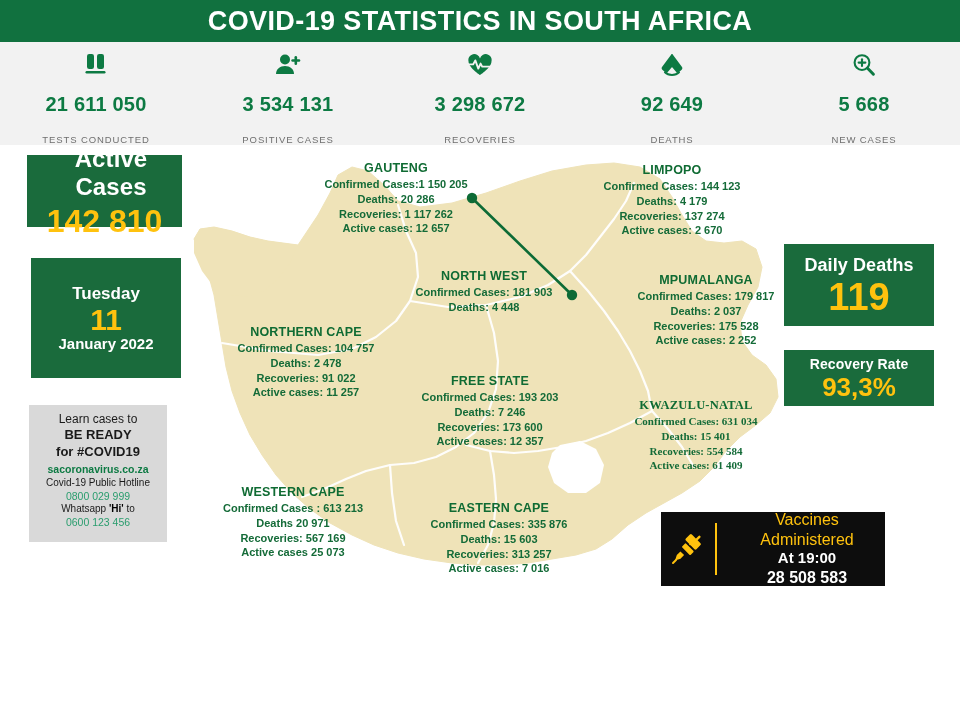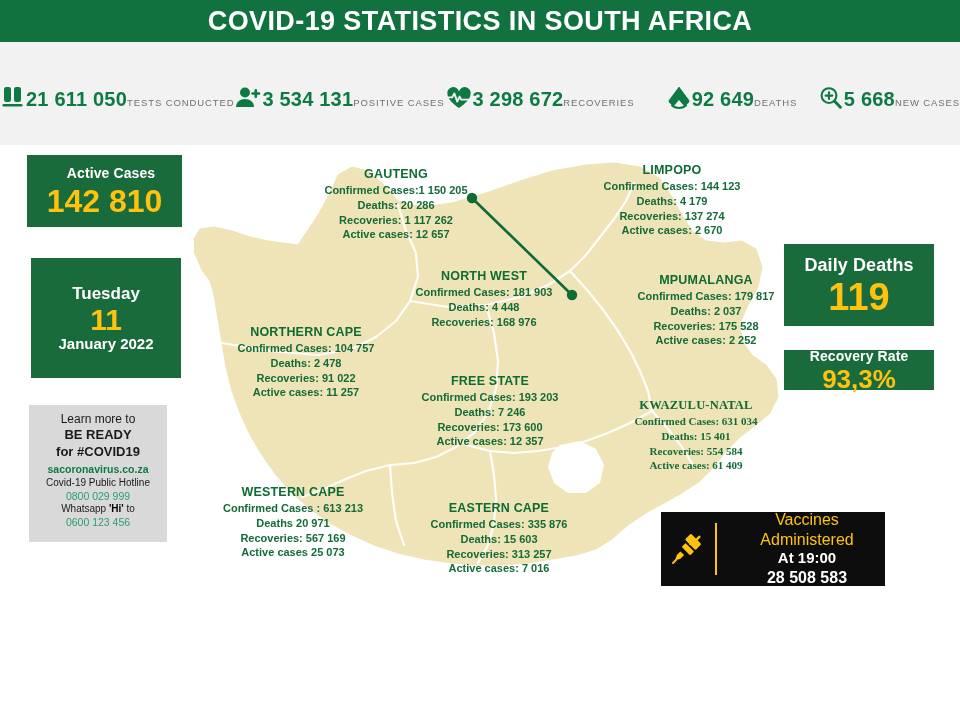--- a/index.html
+++ b/index.html
@@ -42,23 +42,23 @@
   .stats-strip {
     position: absolute;
     left: 0; top: 42px;
     width: 960px; height: 103px;
     background: #f2f2f2;
     display: flex;
   }
   .stat-cell {
     flex: 1 1 0;
     display: flex;
-    flex-direction: row;
-    align-items: center;
-    justify-content: flex-end;
+    flex-direction: column;
+    align-items: center;
+    justify-content: space-between;
     padding-top: 8px;
     box-sizing: border-box;
   }
   .stat-icon {
     height: 30px;
     display: flex;
     align-items: center;
     justify-content: center;
     color: #0d7a43;
   }
@@ -105,33 +105,33 @@
     font-weight: bold;
     letter-spacing: 0.1px;
   }
   .panel .panel-value {
     color: #ffc20e;
     font-weight: bold;
     line-height: 1;
   }
 
   #active-cases-panel { left: 27px; top: 155px; width: 155px; height: 72px; }
-  #active-cases-panel .panel-title { font-size: 14px; margin-left: 13px; }
+  #active-cases-panel .panel-title { font-size: 24px; margin-left: 13px; }
   #active-cases-panel .panel-value { font-size: 32px; margin-top: 4px; }
 
   #date-panel { left: 31px; top: 258px; width: 150px; height: 120px; }
   #date-panel .dow { font-size: 17px; font-weight: bold; }
   #date-panel .day { font-size: 30px; font-weight: bold; color: #ffc20e; line-height: 1.05; }
   #date-panel .monthyear { font-size: 15px; font-weight: bold; }
 
   #daily-deaths-panel { left: 784px; top: 244px; width: 150px; height: 82px; }
   #daily-deaths-panel .panel-title { font-size: 18px; }
   #daily-deaths-panel .panel-value { font-size: 38px; margin-top: 2px; }
 
-  #recovery-rate-panel { left: 784px; top: 350px; width: 150px; height: 40px; }
+  #recovery-rate-panel { left: 784px; top: 350px; width: 150px; height: 56px; }
   #recovery-rate-panel .panel-title { font-size: 14px; }
   #recovery-rate-panel .panel-value { font-size: 26px; margin-top: 2px; }
 
   
   #be-ready-box {
     position: absolute;
     left: 29px; top: 405px;
     width: 138px; height: 137px;
     background: #d9d9d9;
     box-sizing: border-box;
@@ -158,21 +158,21 @@
     line-height: 1.35;
     white-space: nowrap;
   }
   .province .pv-name {
     font-size: 12.5px;
     font-weight: bold;
     color: #0f6b33;
     letter-spacing: 0.2px;
   }
 
-  #pv-gauteng       { left: 296px; top: 166px; text-align: center; width: 200px; }
+  #pv-gauteng       { left: 296px; top: 160px; text-align: center; width: 200px; }
   #pv-limpopo       { left: 572px; top: 162px; text-align: center; width: 200px; }
   #pv-north-west    { left: 384px; top: 268px; text-align: center; width: 200px; }
   #pv-mpumalanga    { left: 608px; top: 272px; text-align: center; width: 196px; }
   #pv-northern-cape { left: 216px; top: 324px; text-align: center; width: 180px; }
   #pv-free-state    { left: 400px; top: 373px; text-align: center; width: 180px; }
   #pv-kwazulu-natal { left: 604px; top: 397px; text-align: center; width: 184px; font-family: Liberation Serif, serif; }
   #pv-western-cape  { left: 200px; top: 484px; text-align: center; width: 186px; }
   #pv-eastern-cape  { left: 406px; top: 488px; text-align: center; width: 186px; margin-top: 12px; }
 
   
@@ -324,21 +324,21 @@
     <div class="panel-value">142 810</div>
   </div>
 
   <div class="panel" id="date-panel">
     <div class="dow">Tuesday</div>
     <div class="day">11</div>
     <div class="monthyear">January 2022</div>
   </div>
 
   <div id="be-ready-box">
-    <span class="lm">Learn more to</span>
+    <span class="lm">Learn cases to</span>
     <span class="strong">BE READY</span>
     <span class="strong">for #COVID19</span>
     <span class="site">sacoronavirus.co.za</span>
     <span class="hotline">Covid-19 Public Hotline</span>
     <span class="num">0800 029 999</span>
     <span class="wa"><span>Whatsapp </span><b>'Hi'</b><span> to</span></span>
     <span class="num">0600 123 456</span>
   </div>
 
   <div class="panel" id="daily-deaths-panel">
@@ -364,21 +364,20 @@
     <div>Confirmed Cases: 144 123</div>
     <div>Deaths:  4 179</div>
     <div>Recoveries: 137 274</div>
     <div>Active cases: 2 670</div>
   </div>
 
   <div class="province" id="pv-north-west">
     <div class="pv-name">NORTH WEST</div>
     <div>Confirmed Cases: 181 903</div>
     <div>Deaths:  4 448</div>
-    <div>Recoveries: 168 976</div>
   </div>
 
   <div class="province" id="pv-mpumalanga">
     <div class="pv-name">MPUMALANGA</div>
     <div>Confirmed Cases: 179 817</div>
     <div>Deaths:  2 037</div>
     <div>Recoveries: 175 528</div>
     <div>Active cases: 2 252</div>
   </div>
 

